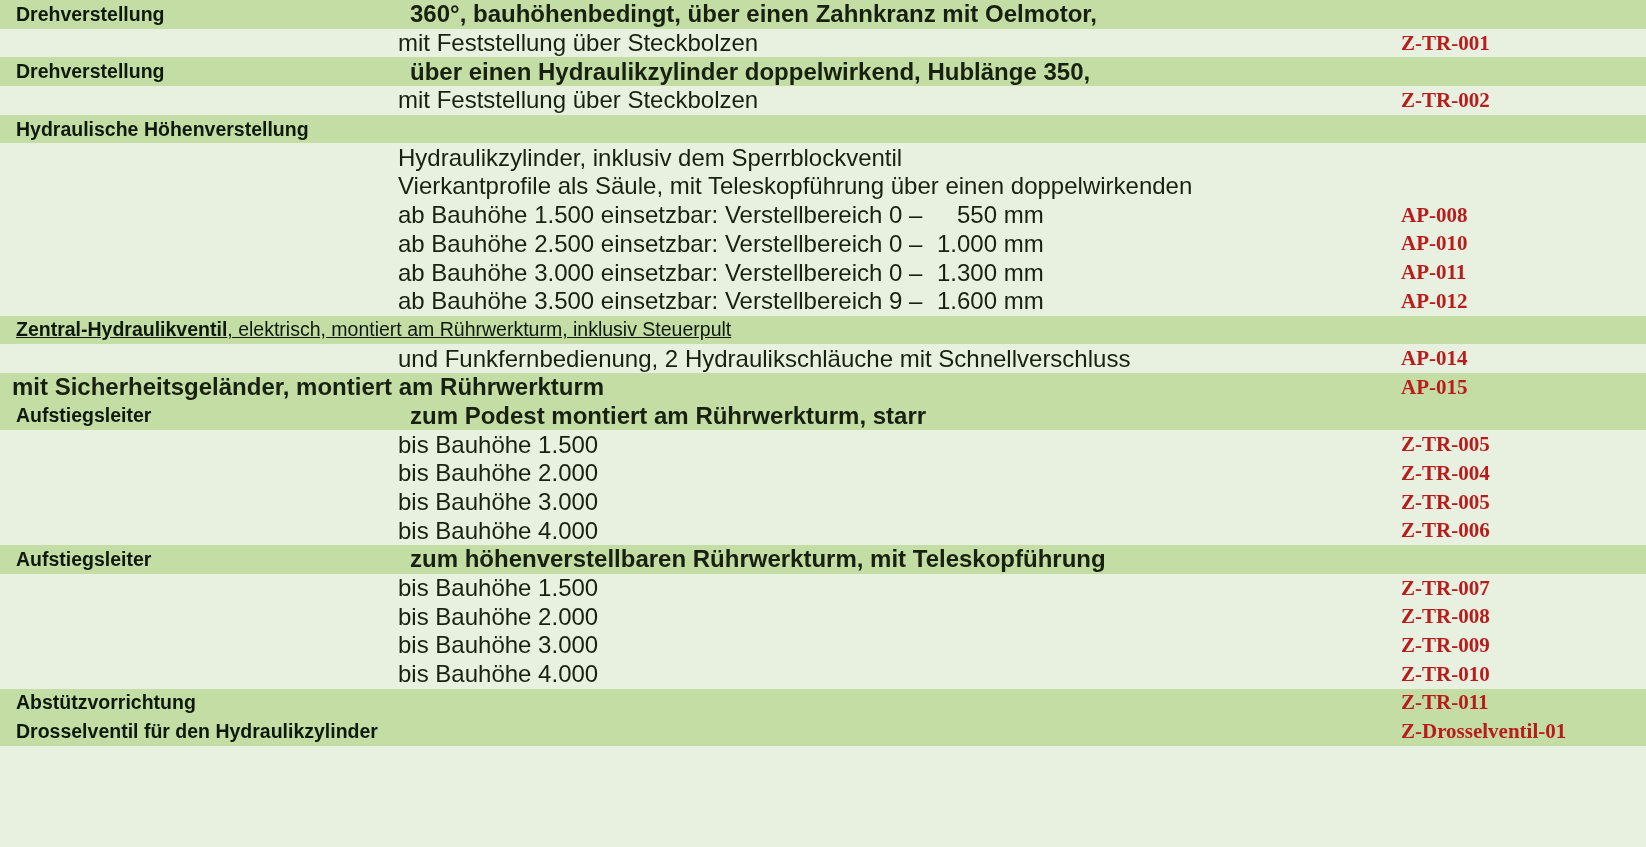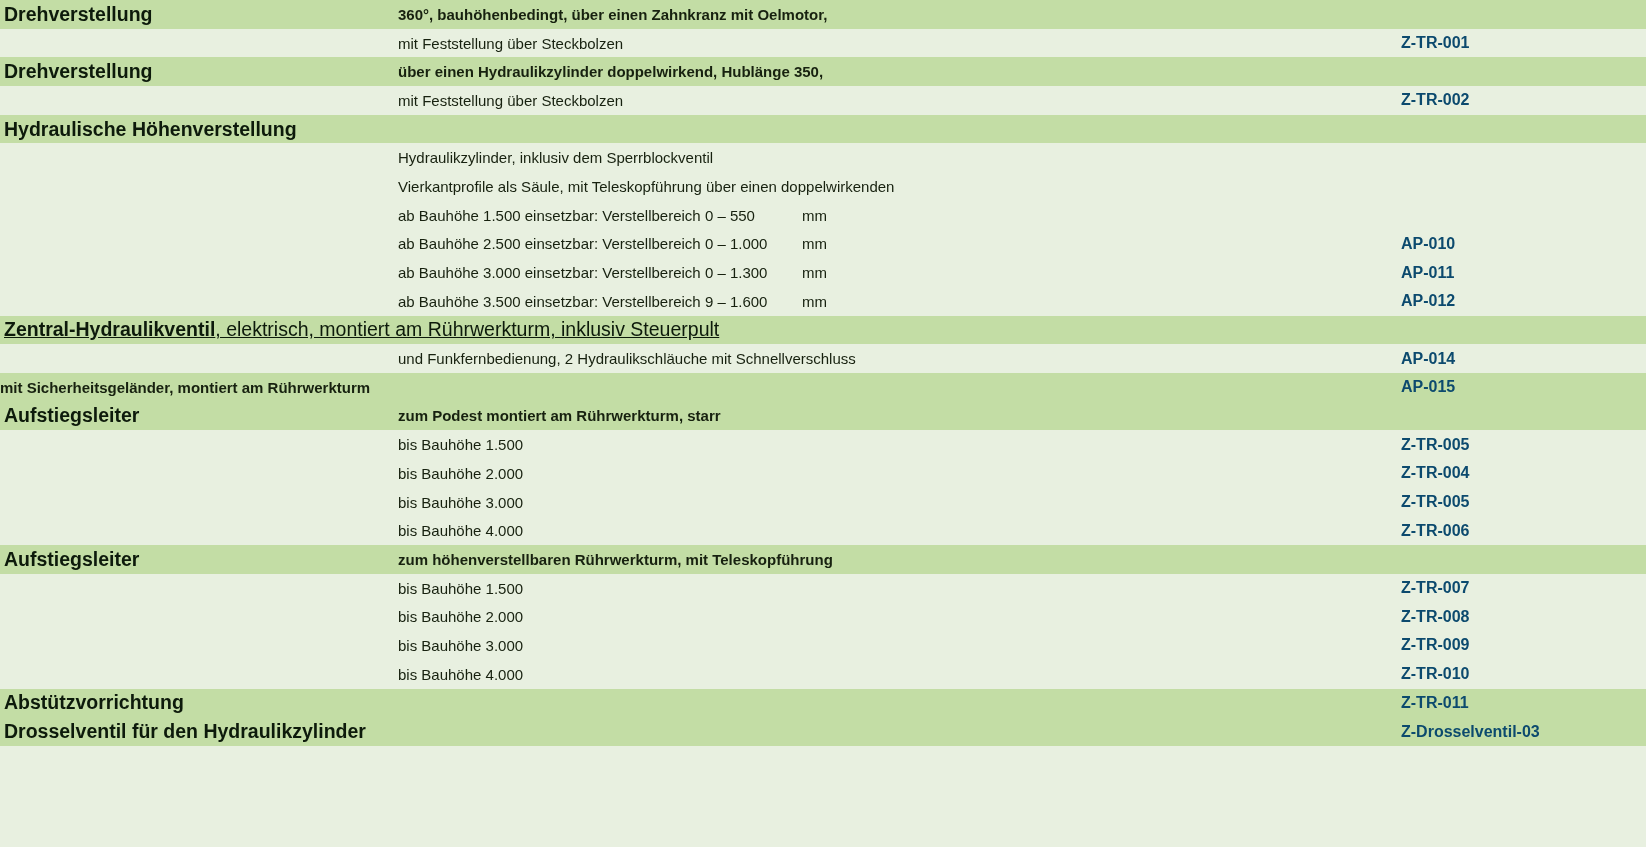--- a/index.html
+++ b/index.html
@@ -20,63 +20,64 @@
   }
   .row {
     position: relative;
     box-sizing: border-box;
     width: 100%;
     height: 28.7px;
     display: flex;
     align-items: center;
     white-space: nowrap;
   }
-  .row.band-dark  { background: #c3dda5; }
+  .row.band-dark  { background: #c3dda5; padding-left: 12px; }
   .row.band-light { background: #e8f0e0; }
 
   .c-name {
     box-sizing: border-box;
     width: 398px;
     flex: 0 0 398px;
     padding-left: 4px;
     font-size: 19.5px;
     color: #0d1a0b;
     overflow: hidden;
   }
   .c-desc {
     box-sizing: border-box;
     flex: 1 1 auto;
     padding-left: 0px;
-    font-size: 15px;
+    font-size: 24px;
     color: #17210f;
     overflow: hidden;
   }
   .c-code {
     box-sizing: border-box;
     width: 276px;
     flex: 0 0 276px;
     padding-left: 31px;
-    font-size: 16px;
+    font-size: 21px;
     font-weight: bold;
-    color: #0c4a6e;
-    overflow: hidden;
+    color: #b91c1c;
+    overflow: hidden;
+    font-family: Liberation Serif, serif;
   }
 
   .bold   { font-weight: bold; }
   .normal { font-weight: normal; }
 
   
   .meas {
     display: inline-block;
   }
   .meas .lead { }
   .meas .num {
     display: inline-block;
     width: 68px;
-    text-align: left;
+    text-align: right;
   }
   .meas .unit { }
 </style>
 </head>
 <body>
 
 <div id="sheet">
     <div class="row band-dark">
       <div class="c-name bold">Drehverstellung</div>
       <div class="c-desc bold">360°, bauhöhenbedingt, über einen Zahnkranz mit Oelmotor,</div>
@@ -108,20 +109,21 @@
       <div class="c-code"></div>
     </div>
     <div class="row band-light">
       <div class="c-name"></div>
       <div class="c-desc">Vierkantprofile als Säule, mit Teleskopführung über einen doppelwirkenden</div>
       <div class="c-code"></div>
     </div>
     <div class="row band-light">
       <div class="c-name"></div>
       <div class="c-desc"><span class="meas"><span class="lead">ab Bauhöhe 1.500 einsetzbar: Verstellbereich 0 – </span><span class="num">550</span><span class="unit"> mm</span></span></div>
+      <div class="c-code">AP-008</div>
     </div>
     <div class="row band-light">
       <div class="c-name"></div>
       <div class="c-desc"><span class="meas"><span class="lead">ab Bauhöhe 2.500 einsetzbar: Verstellbereich 0 – </span><span class="num">1.000</span><span class="unit"> mm</span></span></div>
       <div class="c-code">AP-010</div>
     </div>
     <div class="row band-light">
       <div class="c-name"></div>
       <div class="c-desc"><span class="meas"><span class="lead">ab Bauhöhe 3.000 einsetzbar: Verstellbereich 0 – </span><span class="num">1.300</span><span class="unit"> mm</span></span></div>
       <div class="c-code">AP-011</div>
@@ -194,15 +196,15 @@
       <div class="c-desc">bis Bauhöhe 4.000</div>
       <div class="c-code">Z-TR-010</div>
     </div>
     <div class="row band-dark">
       <div class="c-name bold">Abstützvorrichtung</div>
       <div class="c-desc"></div>
       <div class="c-code">Z-TR-011</div>
     </div>
     <div class="row band-dark">
       <div class="c-name bold" style="flex: 1 1 auto; width: auto;">Drosselventil für den Hydraulikzylinder</div>
-      <div class="c-code">Z-Drosselventil-03</div>
+      <div class="c-code">Z-Drosselventil-01</div>
     </div>
   </div>
 
 </body></html>

